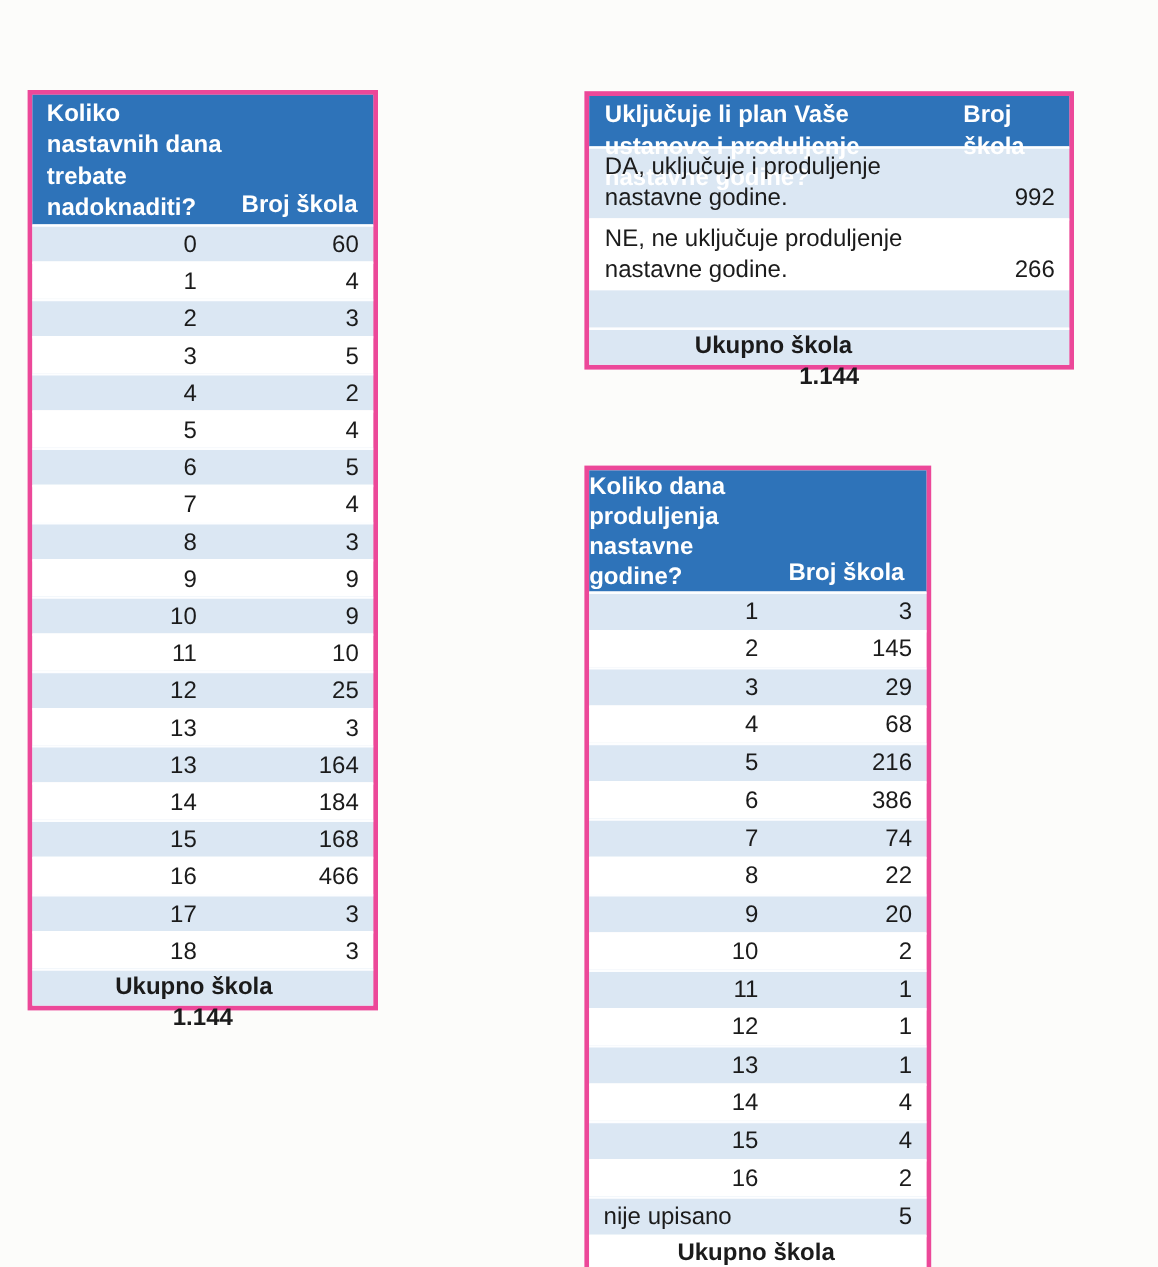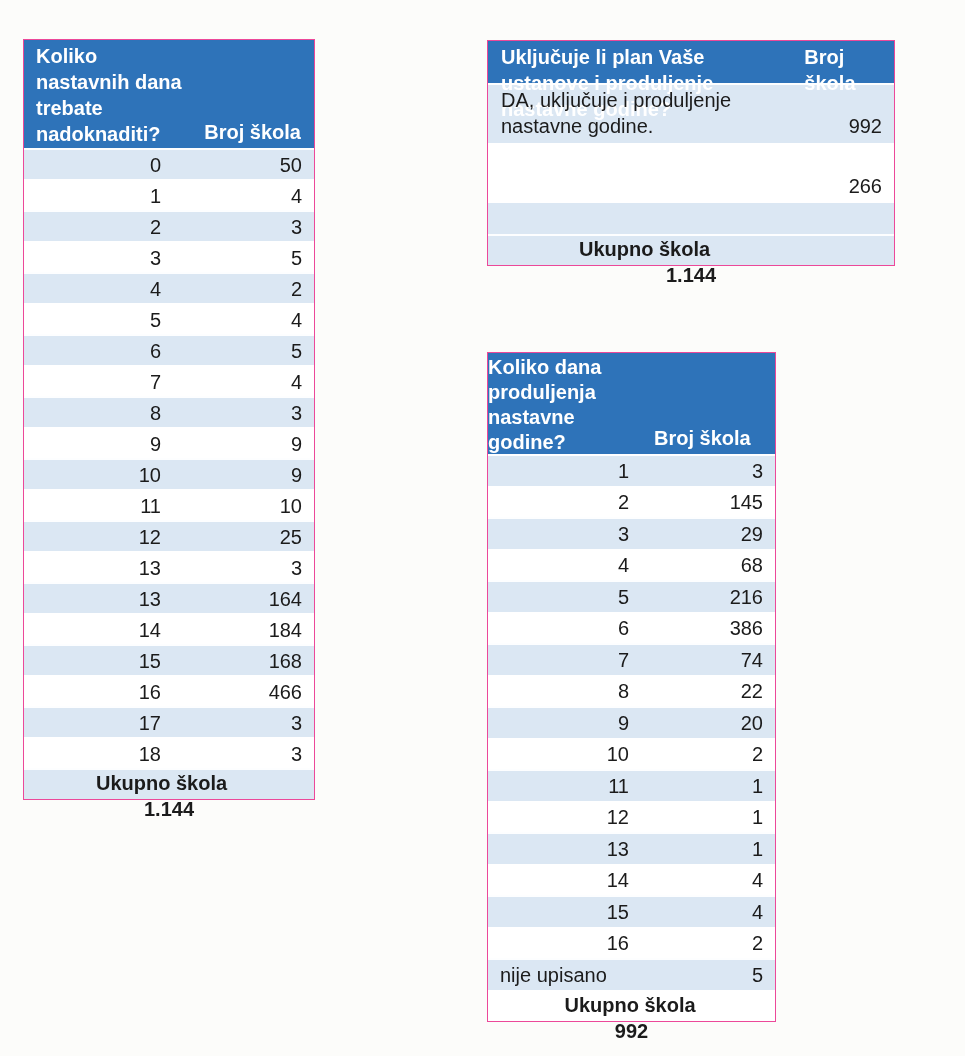--- a/index.html
+++ b/index.html
@@ -7,21 +7,22 @@
     width:965px;height:1056px;
     position:relative;
     background:#fcfcfa;
     font-family:"Liberation Sans","DejaVu Sans",sans-serif;
     color:#1b1b1b;
     overflow:hidden;
   }
   .xtable{
     position:absolute;
     box-sizing:border-box;
-    border:1px solid #ec4899;
+    border:4px solid #ec4899;
+    margin-top:36px;
   }
   .thead{
     display:flex;
     background:var(--head-bg);
     color:#ffffff;
     font-weight:bold;
     font-size:20px;
     line-height:26px;
     box-sizing:border-box;
   }
@@ -107,21 +108,21 @@
 <div class="ghost" style="left:540px;top:943px;width:190px;height:11px;"></div>
 
 <div class="xtable t1">
   <div class="thead">
     <div class="hq">Koliko nastavnih dana trebate nadoknaditi?</div>
     <div class="hc">Broj škola</div>
   </div>
   <div class="tbody">
       <div class="trow band">
         <div class="cell c1 num">0</div>
-        <div class="cell c2 num">50</div>
+        <div class="cell c2 num">60</div>
       </div>
       <div class="trow plain">
         <div class="cell c1 num">1</div>
         <div class="cell c2 num">4</div>
       </div>
       <div class="trow band">
         <div class="cell c1 num">2</div>
         <div class="cell c2 num">3</div>
       </div>
       <div class="trow plain">
@@ -203,20 +204,21 @@
   <div class="thead">
     <div class="hq">Uključuje li plan Vaše ustanove i produljenje nastavne godine?</div>
     <div class="hc">Broj škola</div>
   </div>
   <div class="tbody">
       <div class="trow band">
         <div class="cell c1">DA, uključuje i produljenje nastavne godine.</div>
         <div class="cell c2 num">992</div>
       </div>
       <div class="trow plain">
+        <div class="cell c1">NE, ne uključuje produljenje nastavne godine.</div>
         <div class="cell c2 num">266</div>
       </div>
     </div>
   <div class="spacer-row band"></div>
   <div class="total-row band">
     <div class="cell tl">Ukupno škola</div>
     <div class="cell tv">1.144</div>
   </div>
 </div>
 

